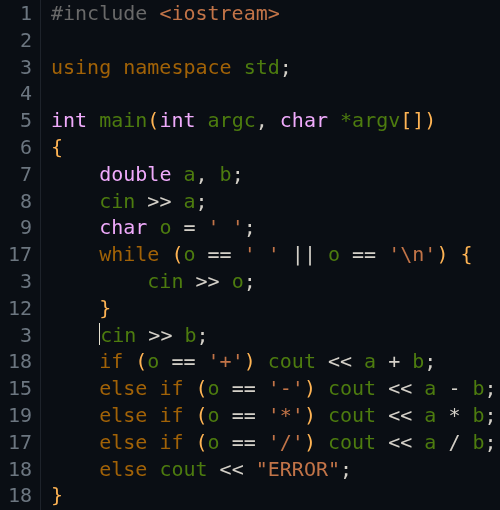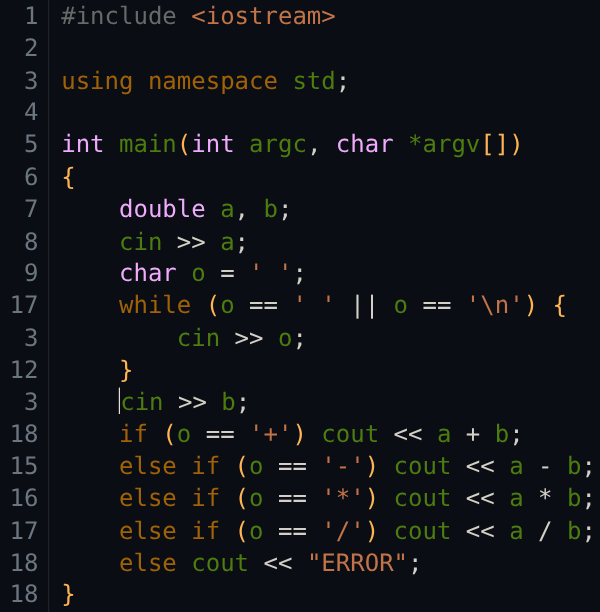--- a/index.html
+++ b/index.html
@@ -71,19 +71,19 @@
       <div>6</div>
       <div>7</div>
       <div>8</div>
       <div>9</div>
       <div>17</div>
       <div>3</div>
       <div>12</div>
       <div>3</div>
       <div>18</div>
       <div>15</div>
-      <div>16</div>
+      <div>19</div>
       <div>17</div>
       <div>18</div>
       <div>18</div>
     </div>
   <div class="code"><div class="line"><span class="tok-pp">#include </span><span class="tok-inc">&lt;iostream&gt;</span></div><div class="line"></div><div class="line"><span class="tok-kw">using namespace </span><span class="tok-plain">std</span><span class="tok-punct">;</span></div><div class="line"></div><div class="line"><span class="tok-type">int </span><span class="tok-plain">main</span><span class="tok-paren">(</span><span class="tok-type">int </span><span class="tok-plain">argc</span><span class="tok-punct">, </span><span class="tok-type">char </span><span class="tok-plain">*argv</span><span class="tok-paren">[</span><span class="tok-paren">]</span><span class="tok-paren">)</span></div><div class="line"><span class="tok-brace">{</span></div><div class="line"><span>    </span><span class="tok-type">double </span><span class="tok-plain">a</span><span class="tok-punct">, </span><span class="tok-plain">b</span><span class="tok-punct">;</span></div><div class="line"><span>    </span><span class="tok-plain">cin </span><span class="tok-op">&gt;&gt; </span><span class="tok-plain">a</span><span class="tok-punct">;</span></div><div class="line"><span>    </span><span class="tok-type">char </span><span class="tok-plain">o </span><span class="tok-op">= </span><span class="tok-chr">' '</span><span class="tok-punct">;</span></div><div class="line"><span>    </span><span class="tok-kw">while </span><span class="tok-paren">(</span><span class="tok-plain">o </span><span class="tok-op">== </span><span class="tok-chr">' '</span><span class="tok-op"> || </span><span class="tok-plain">o </span><span class="tok-op">== </span><span class="tok-chr">'\n'</span><span class="tok-paren">)</span><span class="tok-brace"> {</span></div><div class="line"><span>        </span><span class="tok-plain">cin </span><span class="tok-op">&gt;&gt; </span><span class="tok-plain">o</span><span class="tok-punct">;</span></div><div class="line"><span>    </span><span class="tok-brace">}</span></div><div class="line"><span>    </span><span class="cursor"></span><span class="tok-plain">cin </span><span class="tok-op">&gt;&gt; </span><span class="tok-plain">b</span><span class="tok-punct">;</span></div><div class="line"><span>    </span><span class="tok-kw">if </span><span class="tok-paren">(</span><span class="tok-plain">o </span><span class="tok-op">== </span><span class="tok-chr">'+'</span><span class="tok-paren">)</span><span class="tok-plain"> cout </span><span class="tok-op">&lt;&lt; </span><span class="tok-plain">a </span><span class="tok-op">+ </span><span class="tok-plain">b</span><span class="tok-punct">;</span></div><div class="line"><span>    </span><span class="tok-kw">else if </span><span class="tok-paren">(</span><span class="tok-plain">o </span><span class="tok-op">== </span><span class="tok-chr">'-'</span><span class="tok-paren">)</span><span class="tok-plain"> cout </span><span class="tok-op">&lt;&lt; </span><span class="tok-plain">a </span><span class="tok-op">- </span><span class="tok-plain">b</span><span class="tok-punct">;</span></div><div class="line"><span>    </span><span class="tok-kw">else if </span><span class="tok-paren">(</span><span class="tok-plain">o </span><span class="tok-op">== </span><span class="tok-chr">'*'</span><span class="tok-paren">)</span><span class="tok-plain"> cout </span><span class="tok-op">&lt;&lt; </span><span class="tok-plain">a </span><span class="tok-op">* </span><span class="tok-plain">b</span><span class="tok-punct">;</span></div><div class="line"><span>    </span><span class="tok-kw">else if </span><span class="tok-paren">(</span><span class="tok-plain">o </span><span class="tok-op">== </span><span class="tok-chr">'/'</span><span class="tok-paren">)</span><span class="tok-plain"> cout </span><span class="tok-op">&lt;&lt; </span><span class="tok-plain">a </span><span class="tok-op">/ </span><span class="tok-plain">b</span><span class="tok-punct">;</span></div><div class="line"><span>    </span><span class="tok-kw">else </span><span class="tok-plain">cout </span><span class="tok-op">&lt;&lt; </span><span class="tok-str">"ERROR"</span><span class="tok-punct">;</span></div><div class="line"><span class="tok-brace">}</span></div></div>
 </div>
 
 </body></html>

